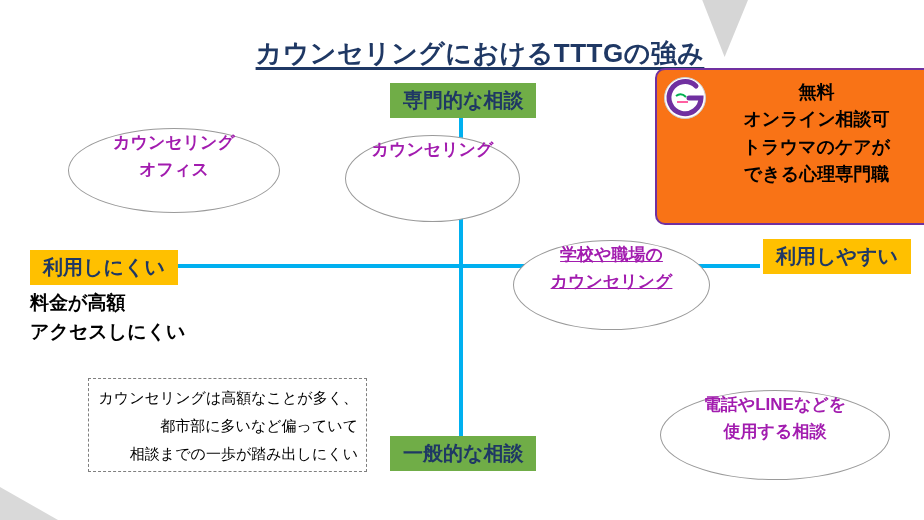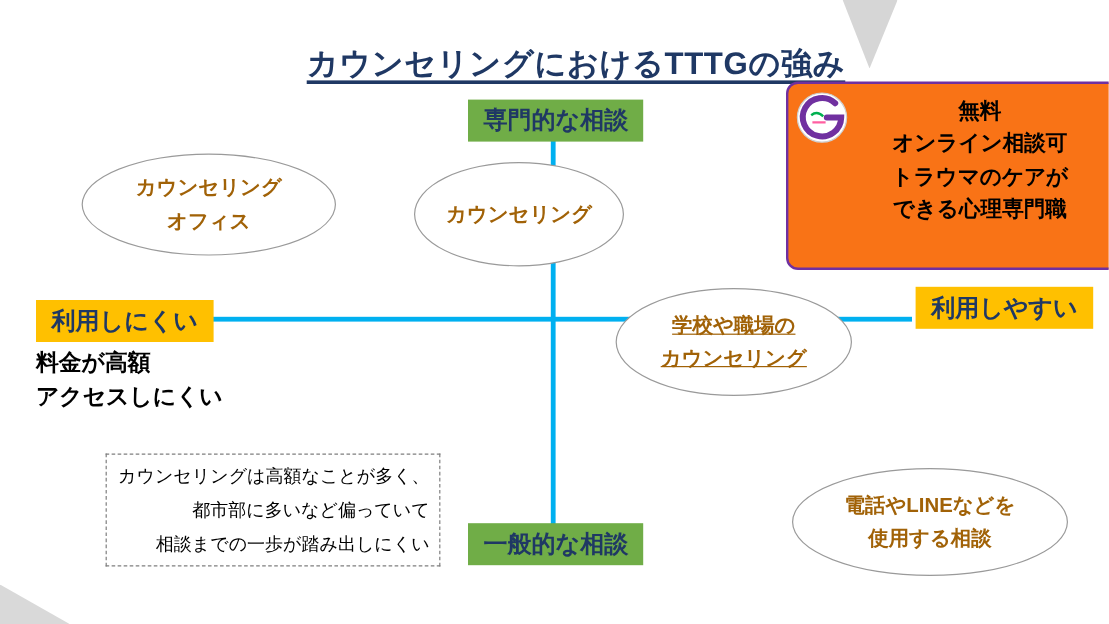--- a/index.html
+++ b/index.html
@@ -68,25 +68,25 @@
   .badge-right  { left: 763px; top: 239px; }
   
   .ellipse {
     position: absolute;
     background: #ffffff;
     border: 1.5px solid #9a9a9a;
     border-radius: 50%;
     display: flex;
     flex-direction: column;
     align-items: center;
-    justify-content: center;
+    justify-content: flex-start;
     text-align: center;
     font-size: 17px;
     font-weight: 600;
-    color: #a16207;
+    color: #a21caf;
     line-height: 1.6;
     z-index: 2;
     box-sizing: border-box;
   }
   .e1 { left: 68px;  top: 128px; width: 212px; height: 85px; }
   .e2 { left: 345px; top: 135px; width: 175px; height: 87px; }
   .e3 { left: 513px; top: 240px; width: 197px; height: 90px; text-decoration: underline; }
   .e4 { left: 660px; top: 390px; width: 230px; height: 90px; }
   
   .tttg-box {

